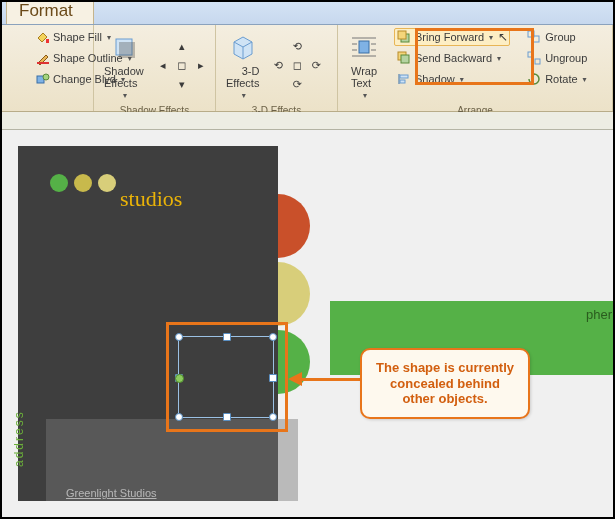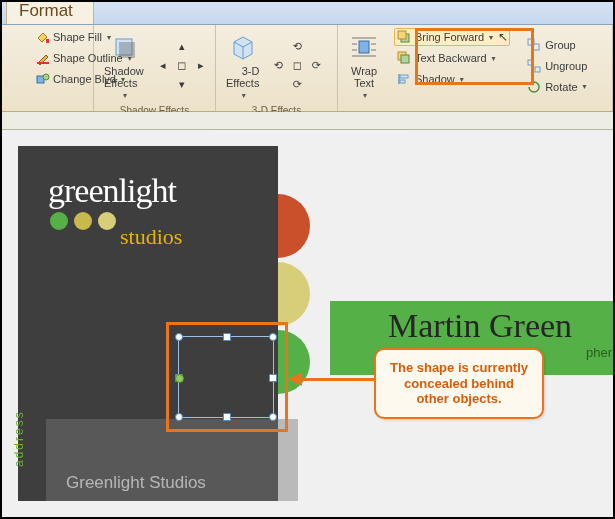--- a/index.html
+++ b/index.html
@@ -29,21 +29,21 @@
 .ruler { height:18px; background:#EDEDE3; border-bottom:1px solid #B5B5A5; position:relative; font-size:8px; color:#555; }
 
 .canvas { position:relative; background:#F0F0F0; height:390px; padding:16px 0 0 16px; }
 .card { position:relative; width:590px; height:355px; }
 .left-panel { position:absolute; left:0; top:0; width:260px; height:355px; background:#3E3E3E; color:#fff; padding:26px 0 0 30px; }
 .brand1 { font:300 34px "Segoe UI"; letter-spacing:-1px; color:#fff; }
 .dots { display:flex; gap:6px; margin:2px 0 2px 2px; }
 .dot { width:18px; height:18px; border-radius:50%; }
 .brand2 { font:300 22px "Segoe UI"; color:#eab308; margin-left:72px; margin-top:-8px; }
 .addr-lbl { position:absolute; left:8px; bottom:34px; transform:rotate(-90deg); transform-origin:left bottom; font-size:12px; color:#6BAF3A; letter-spacing:2px; }
-.addr { position:absolute; left:48px; bottom:6px; font-size:17px; color:#E8E8E8; line-height:1.35; font-weight:300;}
+.addr { position:absolute; left:48px; bottom:0; font-size:11px; color:#E8E8E8; line-height:1.35; font-weight:300;text-decoration:underline;}
 .half-circ { position:absolute; width:64px; height:64px; border-radius:50%; clip-path: inset(0 0 0 50%); }
 .green-bar { position:absolute; left:312px; top:155px; right:-10px; height:74px; background:#55B147; display:flex; flex-direction:column; align-items:flex-start; padding:6px 0 0 58px; color:#262626; }
 .nm { font:300 34px "Segoe UI"; color:#262626; }
 .role { font-size:13px; color:#2A5C1E; align-self:flex-end; margin-right:6px; }
 .sel-shape { position:absolute; border:1px solid #9BC1E4; }
 .handle { position:absolute; width:8px; height:8px; background:#fff; border:1px solid #5A8FC3; border-radius:50%; }
 .handle.sq { border-radius:1px; }
 .rot { width:9px; height:9px; background:#8CCB5E; border:1px solid #4F8A2A; border-radius:50%; }
 .callout { position:absolute; width:170px; background:#FEF9EE; border:2px solid #E8751A; border-radius:10px; padding:10px 12px; font-size:13px; color:#D25F0F; text-align:center; font-weight:bold; box-shadow:1px 1px 3px rgba(0,0,0,.15); line-height:1.2;}
 .arrow-line { position:absolute; height:3px; background:#E8751A; }
@@ -161,21 +161,21 @@
             <svg width="28" height="28">
               <rect x="9" y="8" width="10" height="12" fill="#7FB2E5" stroke="#3A6FA5"></rect>
               <line x1="2" y1="5" x2="26" y2="5" stroke="#777"></line>
               <line x1="2" y1="23" x2="26" y2="23" stroke="#777"></line>
               <line x1="2" y1="11" x2="7" y2="11" stroke="#777"></line>
               <line x1="21" y1="11" x2="26" y2="11" stroke="#777"></line>
               <line x1="2" y1="17" x2="7" y2="17" stroke="#777"></line>
               <line x1="21" y1="17" x2="26" y2="17" stroke="#777"></line>
             </svg>
           </div>
-        <span style="text-align:center;line-height:1.1">Wrap<br>Text</span>
+        <span style="line-height:1.1">Wrap<br>Text</span>
           <span class="drop">▾</span>
       </div>
       <div class="btn-col" style="margin-left:4px;">
         <div class="rbtn hot">
           <span class="sml-ico">
               <svg width="14" height="14">
                 <rect x="4" y="4" width="8" height="8" fill="#B5D3A1" stroke="#5A8A3A"></rect>
                 <rect x="1" y="1" width="8" height="8" fill="#F4D57A" stroke="#B88C2A"></rect>
               </svg>
             </span>
@@ -183,36 +183,36 @@
             <span class="drop">▾</span>
           <span style="margin-left:2px;font-size:12px;">↖</span>
         </div>
         <div class="rbtn">
           <span class="sml-ico">
               <svg width="14" height="14">
                 <rect x="1" y="1" width="8" height="8" fill="#F4D57A" stroke="#B88C2A"></rect>
                 <rect x="4" y="4" width="8" height="8" fill="#B5D3A1" stroke="#5A8A3A"></rect>
               </svg>
             </span>
-          <span>Text Backward</span>
+          <span>Send Backward</span>
             <span class="drop">▾</span>
         </div>
         <div class="rbtn">
           <span class="sml-ico">
               <svg width="14" height="14">
                 <line x1="2" y1="2" x2="2" y2="12" stroke="#3A6FA5"></line>
                 <rect x="3" y="3" width="8" height="3" fill="#CFE3F5" stroke="#6A9CCF"></rect>
                 <rect x="3" y="8" width="5" height="3" fill="#CFE3F5" stroke="#6A9CCF"></rect>
               </svg>
             </span>
           <span>Shadow</span>
             <span class="drop">▾</span>
         </div>
       </div>
-      <div class="btn-col" style="margin-left:8px;justify-content:center;">
+      <div class="btn-col" style="margin-left:8px;">
         <div class="rbtn">
           <span class="sml-ico">
               <svg width="14" height="14">
                 <rect x="1" y="1" width="6" height="6" fill="none" stroke="#6A9CCF"></rect>
                 <rect x="6" y="6" width="6" height="6" fill="none" stroke="#6A9CCF"></rect>
               </svg>
             </span>
           <span>Group</span>
         </div>
         <div class="rbtn">
@@ -229,46 +229,45 @@
               <svg width="14" height="14">
                 <path d="M7 2 A5 5 0 1 1 2 7" fill="none" stroke="#5A8A3A" stroke-width="1.5"></path>
                 <path d="M5 1 L8 2 L6 5 Z" fill="#5A8A3A"></path>
               </svg>
             </span>
           <span>Rotate</span>
             <span class="drop">▾</span>
         </div>
       </div>
     </div>
+    <div class="group-label">Arrange</div>
   </div>
 </div>
 
 <div class="hl-box" style="left:413px; top:26px; width:119px; height:57px;"></div>
 
 <div class="ruler"></div>
 
 <div class="tooltip" style="left:208px; top:128px;">
   <div class="tt-title">Bring Forward</div>
   <div class="tt-body">Bring the selected object forward so that it is hidden by fewer objects that are in front of it.</div>
 </div>
 
 <div class="canvas">
   <div class="card">
 
     <div class="half-circ" style="background:#C9502A; left:228px; top:48px;"></div>
     <div class="half-circ" style="background:#D8CE7A; left:228px; top:116px;"></div>
     <div class="half-circ" style="background:#55B147; left:228px; top:184px;"></div>
 
     <div class="green-bar">
-      <div class="nm">Martin Green</div>
       <div class="role">pher</div>
     </div>
 
     <div class="left-panel">
-      <div class="brand1">greenlight</div>
       <div class="dots">
         <div class="dot" style="background:#55B147"></div>
         <div class="dot" style="background:#C8B94C"></div>
         <div class="dot" style="background:#D8CE7A"></div>
       </div>
       <div class="brand2">studios</div>
       <div class="addr-lbl">address</div>
       <div class="addr">
         <div>Greenlight Studios</div>
       </div>
@@ -286,18 +285,18 @@
       <div class="handle sq" style="left:44px;bottom:-4px"></div>
       <div class="handle" style="right:-4px;bottom:-4px"></div>
       <div class="rot handle" style="left:-4px;top:37px;"></div>
     </div>
 
     <div class="hl-box" style="left:148px; top:176px; width:122px; height:110px;"></div>
 
     <div class="arrow-line" style="left:282px; top:232px; width:74px;"></div>
     <div class="arrow-head" style="left:270px; top:226px;"></div>
 
-    <div class="callout" style="left:356px; top:202px;">
+    <div class="callout" style="left:342px; top:202px;">
       <span>The shape is currently concealed behind other objects.</span>
     </div>
 
   </div>
 </div>
 
 </body></html>

